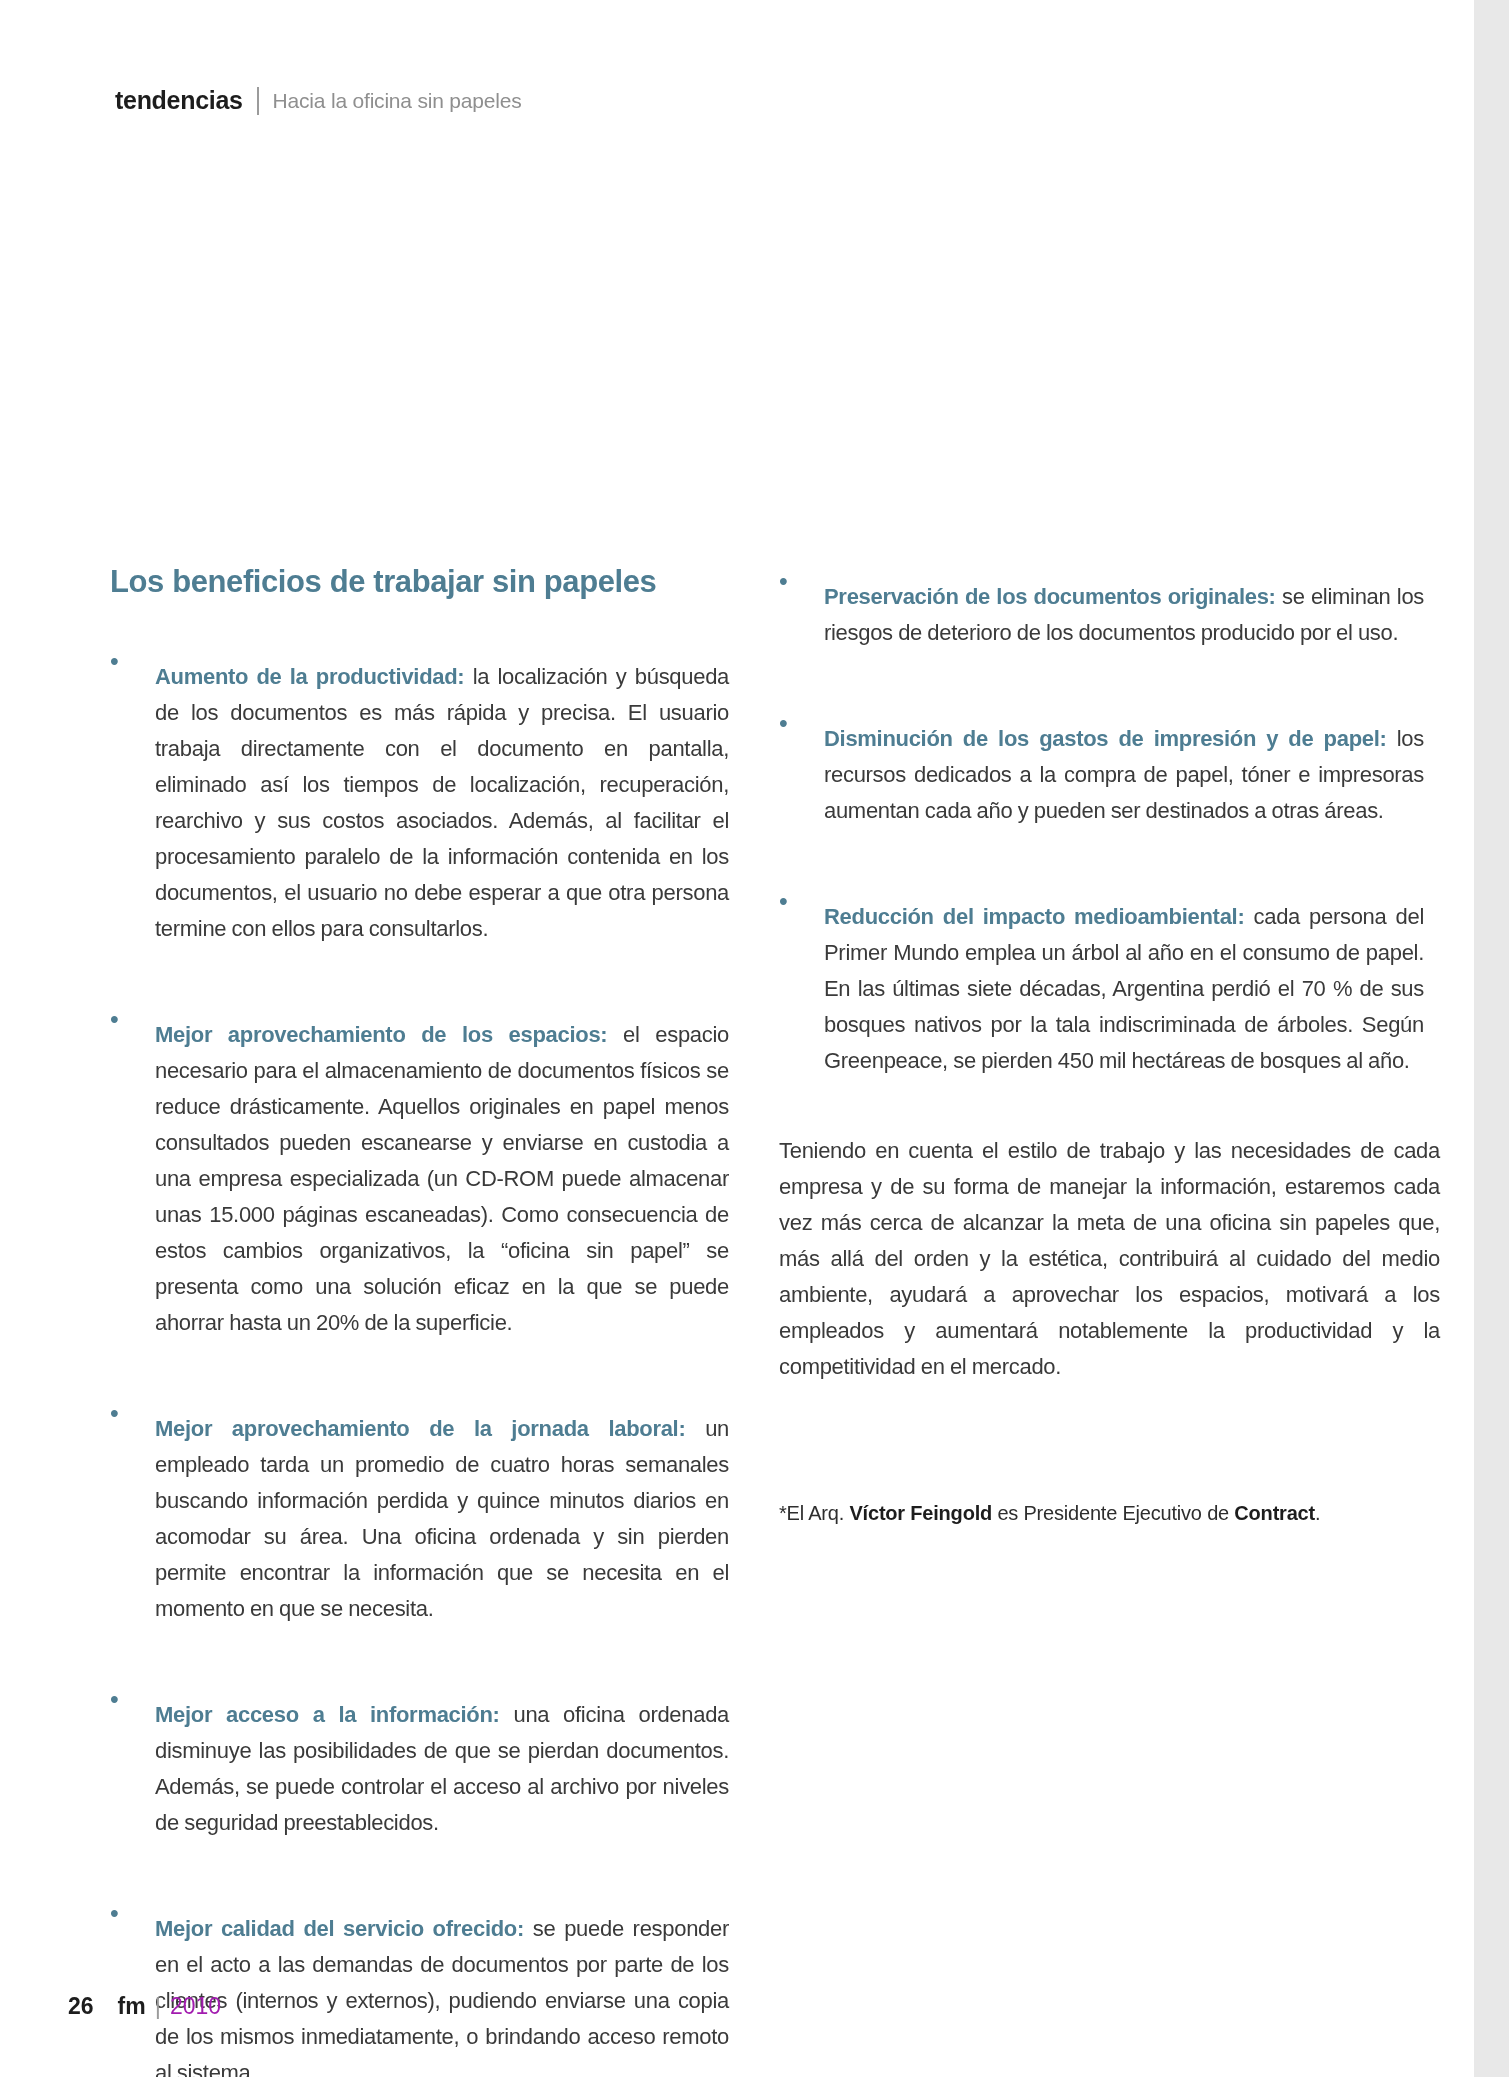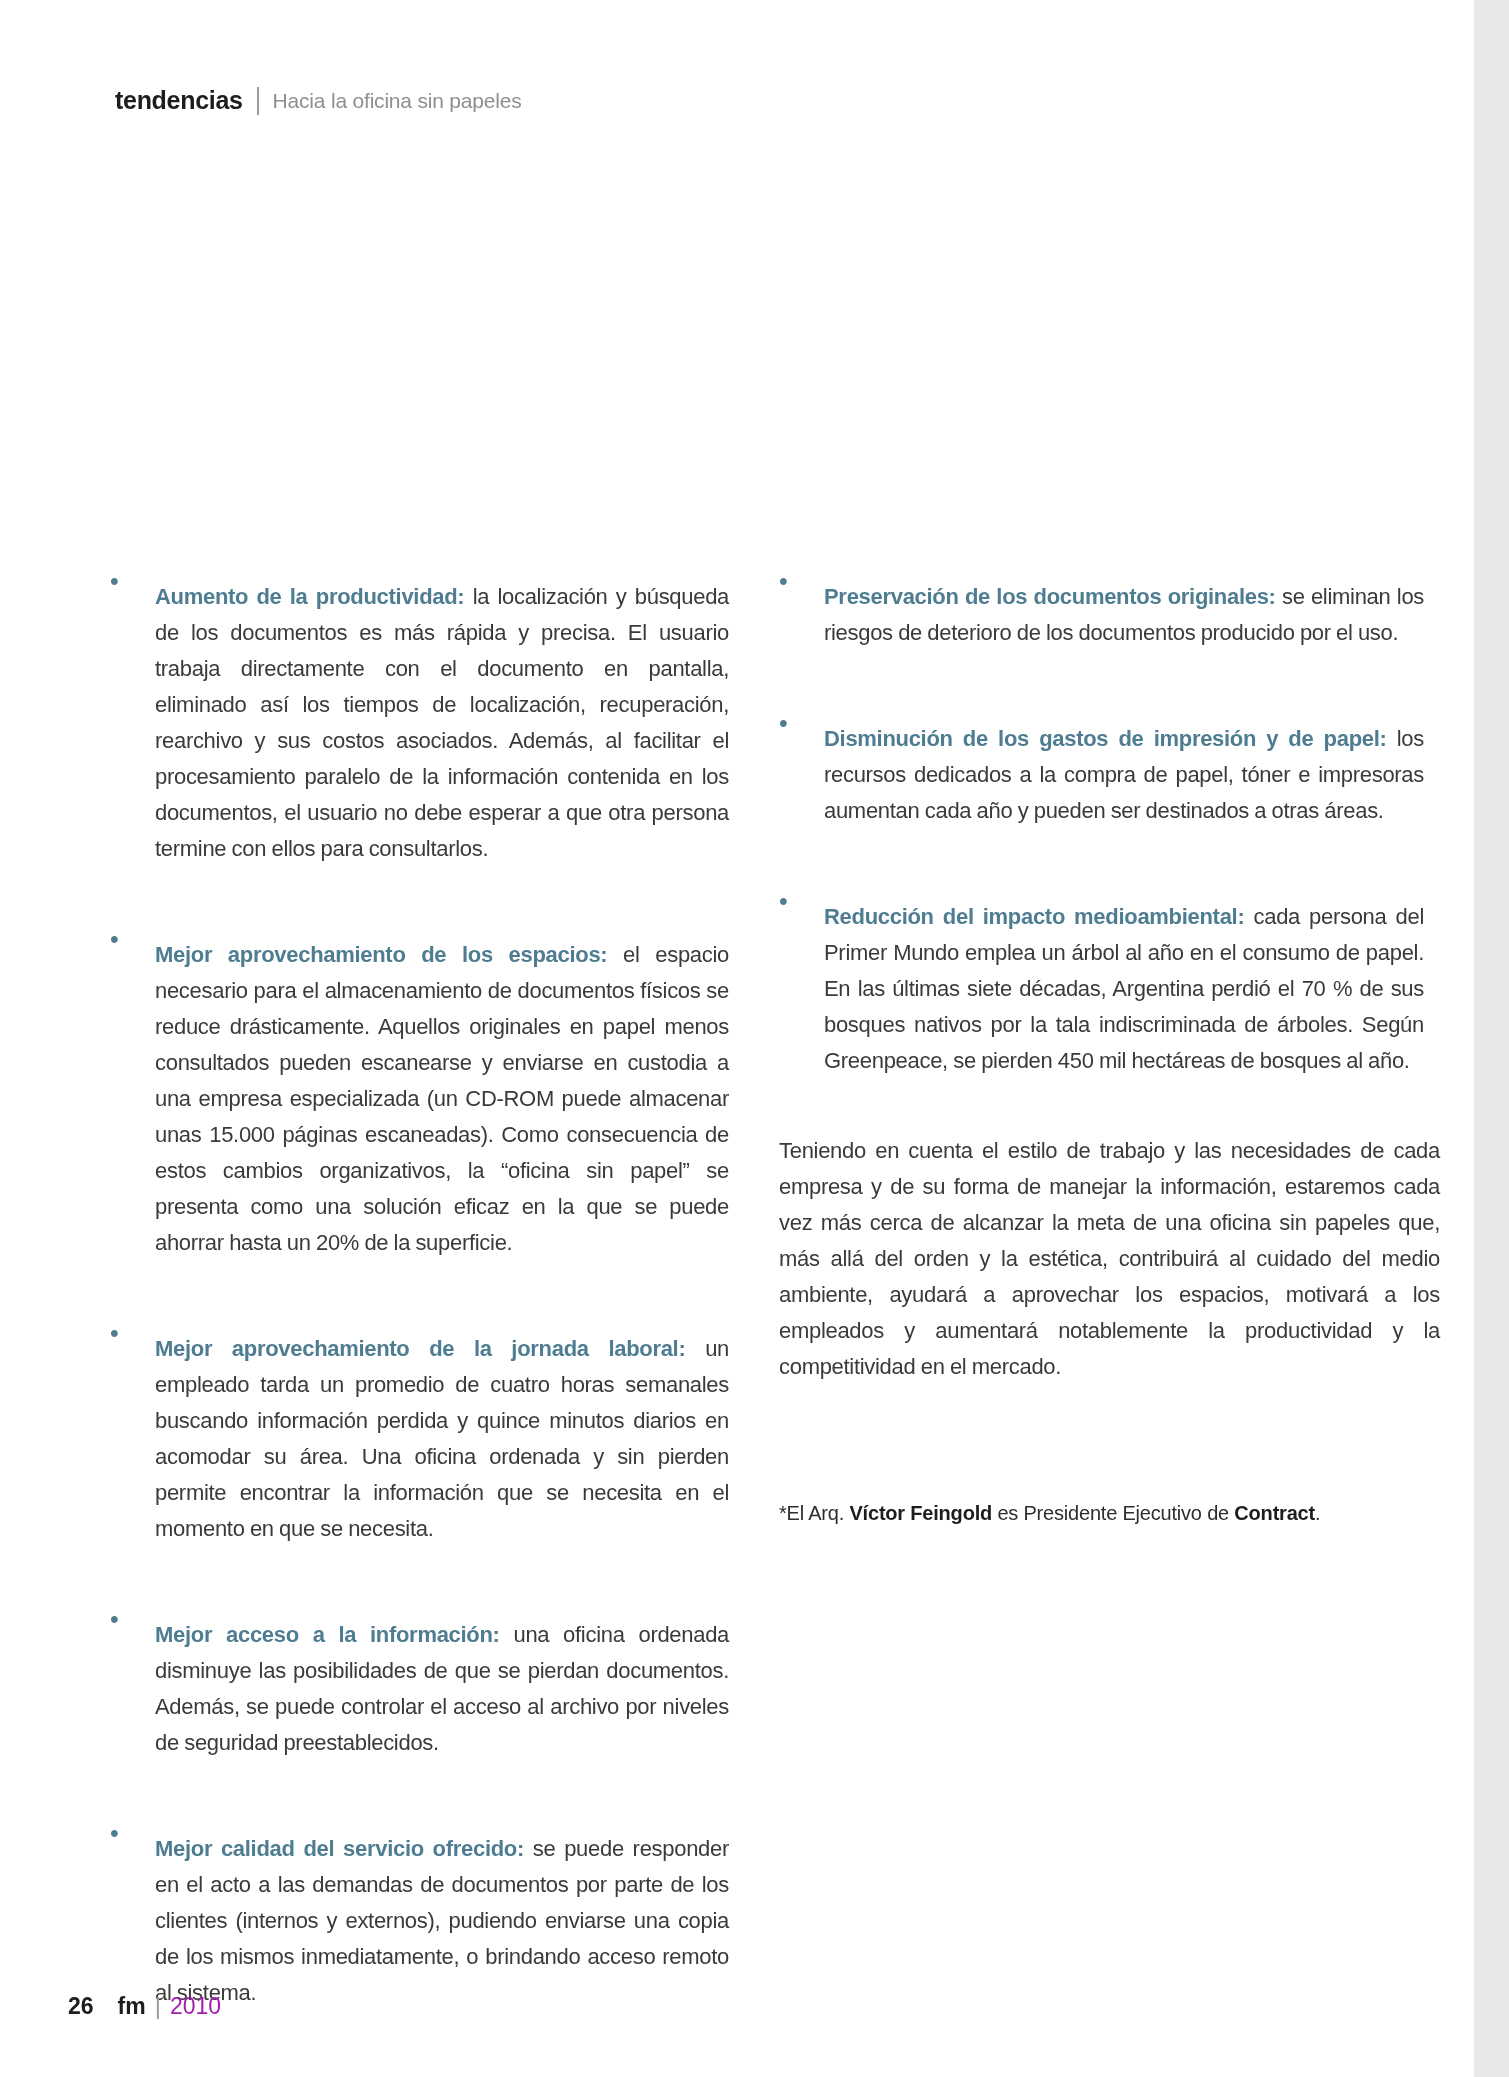--- a/index.html
+++ b/index.html
@@ -96,20 +96,21 @@
 
   <header class="page-header">
     <span class="section">tendencias</span>
     <span class="hdr-divider"></span>
     <span class="subtitle">Hacia la oficina sin papeles</span>
   </header>
 
   <main class="columns">
 
     <section class="col">
+      <h2 class="col-heading">Los beneficios de trabajar sin papeles</h2>
       <div class="bullet-list">
 
           <div class="bullet">
             <span class="dot">•</span>
             <p><strong class="lead">Aumento de la productividad:</strong> <span>la localización y búsqueda de los documentos es más rápida y precisa. El usuario trabaja directamente con el documento en pantalla, eliminado así los tiempos de localización, recuperación, rearchivo y sus costos asociados. Además, al facilitar el procesamiento paralelo de la información contenida en los documentos, el usuario no debe esperar a que otra persona termine con ellos para consultarlos.</span></p>
           </div>
 
           <div class="bullet">
             <span class="dot">•</span>
             <p><strong class="lead">Mejor aprovechamiento de los espacios:</strong> <span>el espacio necesario para el almacenamiento de documentos físicos se reduce drásticamente. Aquellos originales en papel menos consultados pueden escanearse y enviarse en custodia a una empresa especializada (un CD-ROM puede almacenar unas 15.000 páginas escaneadas). Como consecuencia de estos cambios organizativos, la “oficina sin papel” se presenta como una solución eficaz en la que se puede ahorrar hasta un 20% de la superficie.</span></p>

